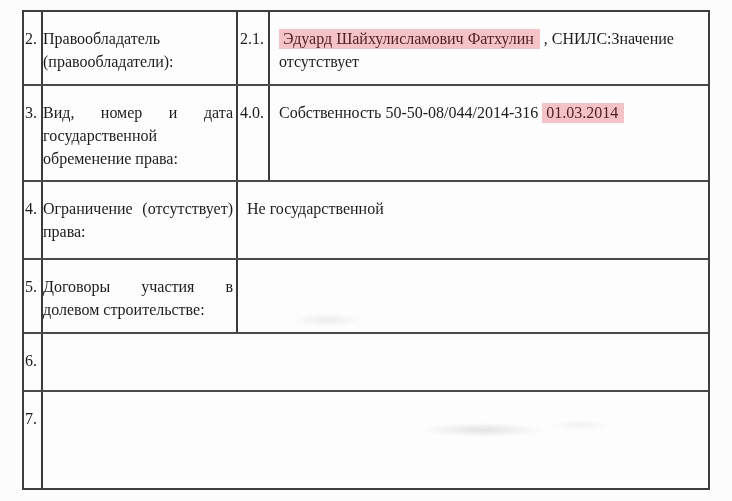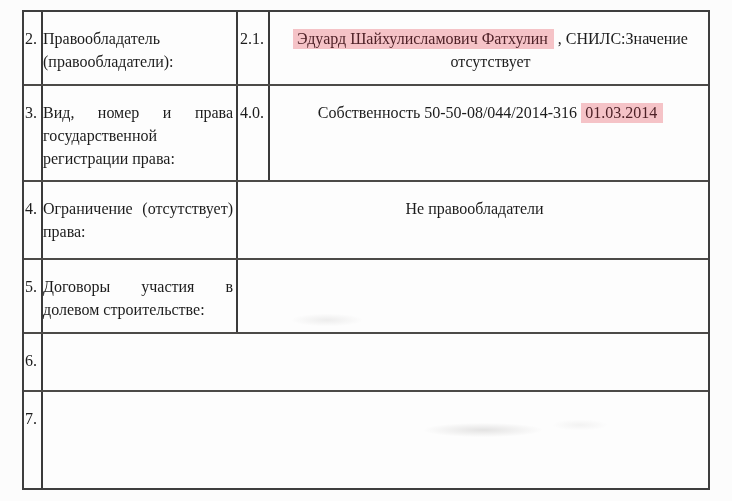--- a/index.html
+++ b/index.html
@@ -57,21 +57,21 @@
   }
   .c-sub {
     width: 32px;
     flex: 0 0 32px;
     border-right: 2px solid #3a3a3a;
     padding: 15px 1px 0 2px;
   }
   .c-val {
     flex: 1 1 auto;
     padding: 15px 6px 6px 9px;
-    text-align: center;
+    text-align: left;
   }
   .hl {
     background: #f5c3c7;
     color: #4e2127;
     padding: 1px 6px 2px 4px;
   }
   .smudge {
     position: absolute;
     pointer-events: none;
   }
@@ -96,29 +96,29 @@
 
     <div class="row" style="height:74px">
       <div class="cell c-num">2.</div>
       <div class="cell c-label">Правообладатель (правообладатели):</div>
       <div class="cell c-sub">2.1.</div>
       <div class="cell c-val"><span class="hl">Эдуард Шайхулисламович Фатхулин</span><span> , СНИЛС:Значение отсутствует</span></div>
     </div>
 
     <div class="row" style="height:96px">
       <div class="cell c-num">3.</div>
-      <div class="cell c-label">Вид, номер и права государственной регистрации права:</div>
+      <div class="cell c-label">Вид, номер и дата государственной обременение права:</div>
       <div class="cell c-sub">4.0.</div>
       <div class="cell c-val"><span>Собственность 50-50-08/044/2014-316 </span><span class="hl">01.03.2014</span></div>
     </div>
 
     <div class="row" style="height:78px">
       <div class="cell c-num">4.</div>
       <div class="cell c-label">Ограничение (отсутствует) права:</div>
-      <div class="cell c-val"><span>Не правообладатели</span></div>
+      <div class="cell c-val"><span>Не государственной</span></div>
     </div>
 
     <div class="row" style="height:74px">
       <div class="cell c-num">5.</div>
       <div class="cell c-label">Договоры участия в долевом строительстве:</div>
       <div class="cell c-val"></div>
     </div>
 
     <div class="row" style="height:58px">
       <div class="cell c-num">6.</div>

